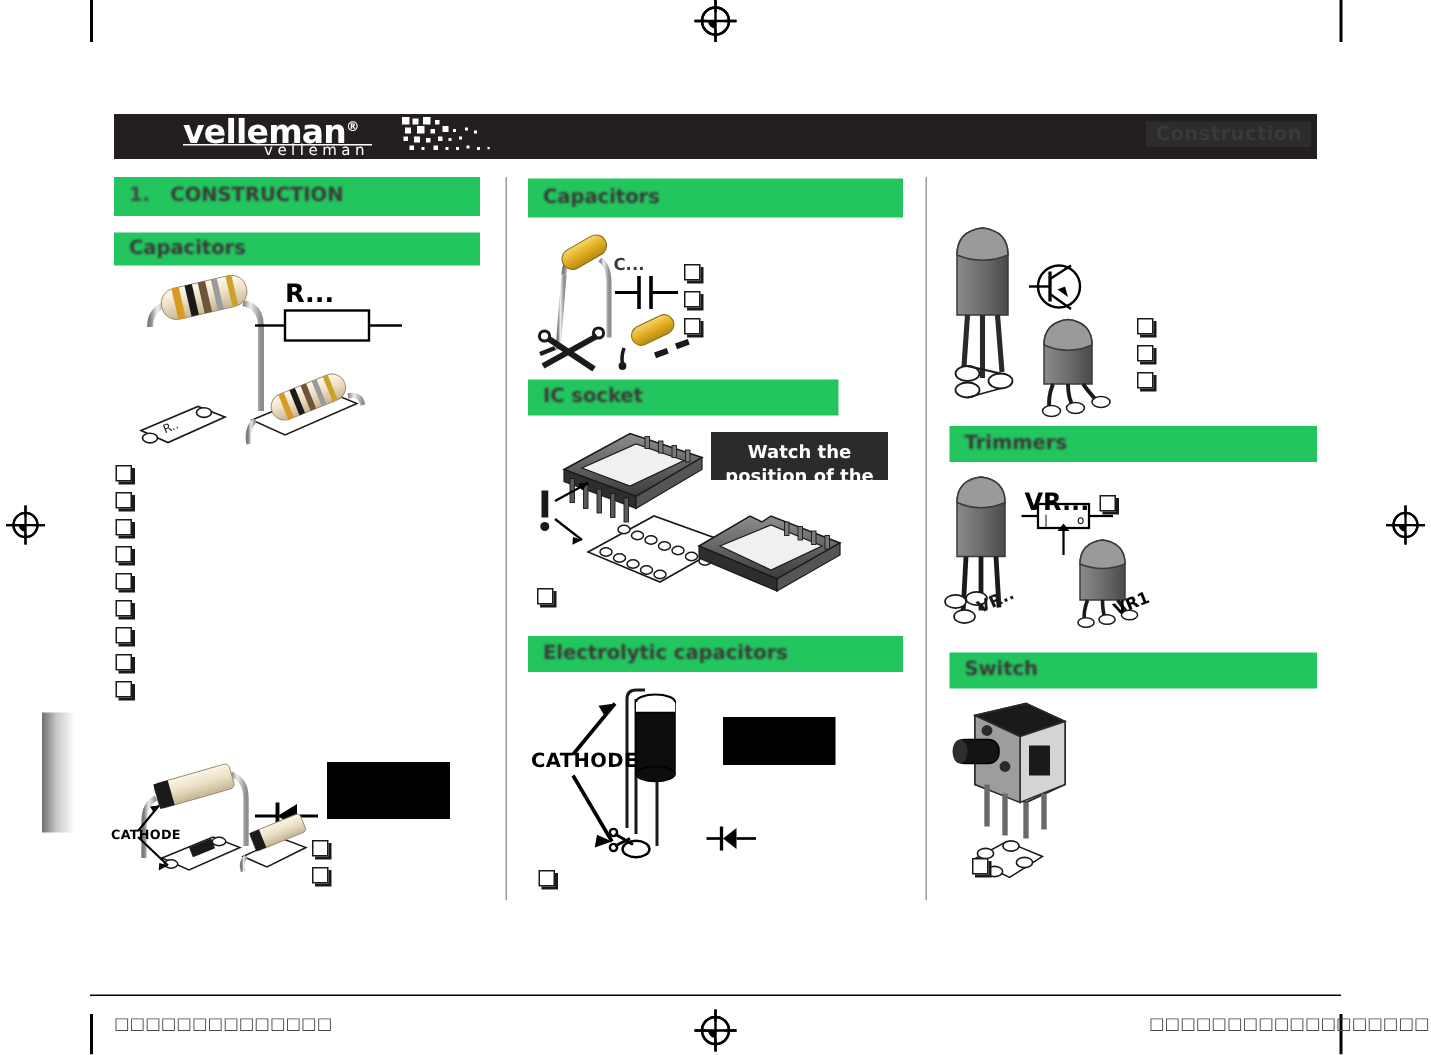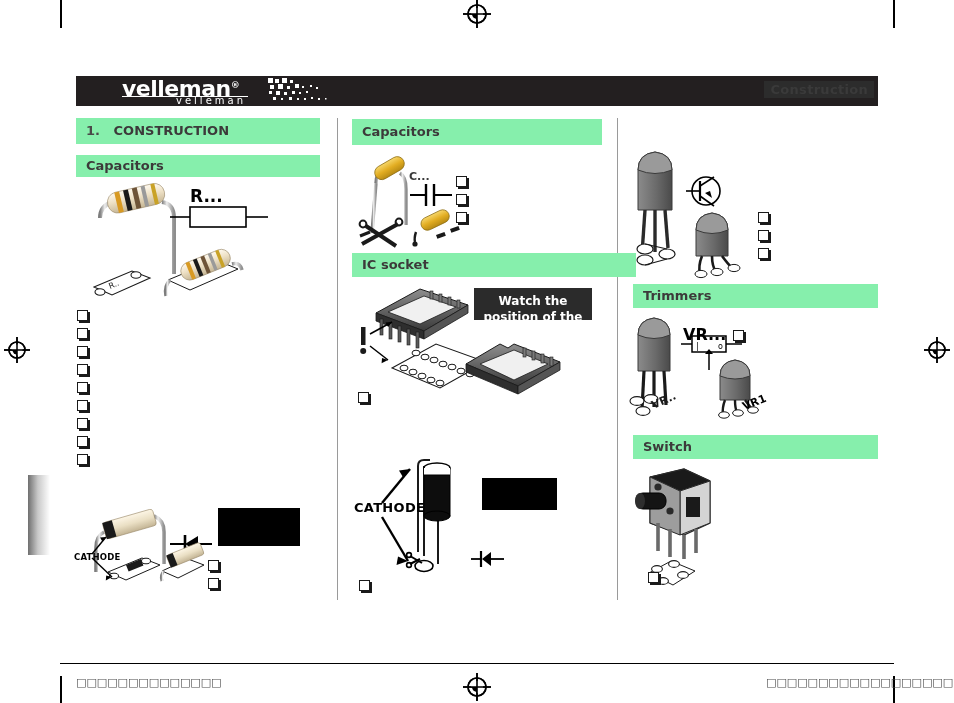--- a/index.html
+++ b/index.html
@@ -40,21 +40,21 @@
     font-family: "DejaVu Sans", sans-serif;
     background: #2c2c2c; padding: 1px 6px; letter-spacing: 0.3px;
     filter: blur(0.45px);
   }
 
   
   .colsep { position: absolute; width: 1px; background: #9a9a9a; }
 
   
   .bar {
-    position: absolute; background: #86efac; overflow: hidden;
+    position: absolute; background: #22c55e; overflow: hidden;
   }
   .bar-title {
     color: #3c3a3a; font-size: 13px; font-weight: bold;
     font-family: "DejaVu Sans", sans-serif;
     line-height: 22px; padding-left: 10px; white-space: nowrap;
     filter: blur(0.7px);
   }
   .bar-num {
     color: #4a4848; font-size: 13px; font-weight: bold;
     font-family: "DejaVu Sans", sans-serif;
@@ -390,21 +390,21 @@
       <circle cx="5" cy="36" r="2.6" fill="#1a1a1a"></circle>
       <rect x="26" y="27" width="9" height="4" fill="#1a1a1a" transform="rotate(-20 26 27)"></rect>
       <rect x="40" y="21" width="9" height="4" fill="#1a1a1a" transform="rotate(-20 40 21)"></rect>
     </svg>
   </div>
 
   <div class="cb" style="left:456px;top:176px;"></div>
   <div class="cb" style="left:456px;top:194px;"></div>
   <div class="cb" style="left:456px;top:212px;"></div>
 
-  <div class="bar" style="left:352px;top:253px;width:284px;height:24px;">
+  <div class="bar" style="left:352px;top:253px;width:207px;height:24px;">
     <div class="bar-title" style="line-height:24px;">IC socket</div>
   </div>
 
   <div style="position:absolute;left:368px;top:285px;width:110px;height:60px;">
     <svg width="110" height="60" viewBox="0 0 110 60">
       <defs>
         <linearGradient id="socg" x1="0" y1="0" x2="0" y2="1">
           <stop offset="0%" stop-color="#8e8e8e"></stop>
             <stop offset="100%" stop-color="#3a3a3a"></stop>
         </linearGradient>
@@ -479,20 +479,23 @@
         <rect x="63" y="10" width="3" height="9"></rect>
           <rect x="72" y="13" width="3" height="9"></rect>
         <rect x="81" y="16" width="3" height="9"></rect>
           <rect x="90" y="19" width="3" height="9"></rect>
       </g>
     </svg>
   </div>
 
   <div class="cb" style="left:358px;top:392px;"></div>
 
+  <div class="bar" style="left:352px;top:424px;width:250px;height:24px;">
+    <div class="bar-title" style="line-height:24px;">Electrolytic capacitors</div>
+  </div>
 
   <div style="position:absolute;left:400px;top:452px;width:70px;height:130px;">
     <svg width="70" height="130" viewBox="0 0 70 130">
       <path d="M18 14 q0 -6 6 -6 L30 8" stroke="#1a1a1a" stroke-width="2" fill="none"></path>
       <line x1="18" y1="14" x2="18" y2="100" stroke="#1a1a1a" stroke-width="2"></line>
       <line x1="24" y1="14" x2="24" y2="104" stroke="#1a1a1a" stroke-width="2"></line>
       <line x1="38" y1="60" x2="38" y2="112" stroke="#1a1a1a" stroke-width="2"></line>
 
       <rect x="24" y="16" width="26" height="48" fill="#0d0d0d" stroke="#000" stroke-width="1"></rect>
       <ellipse cx="37" cy="16" rx="13" ry="5" fill="#fff" stroke="#000" stroke-width="1.4"></ellipse>

